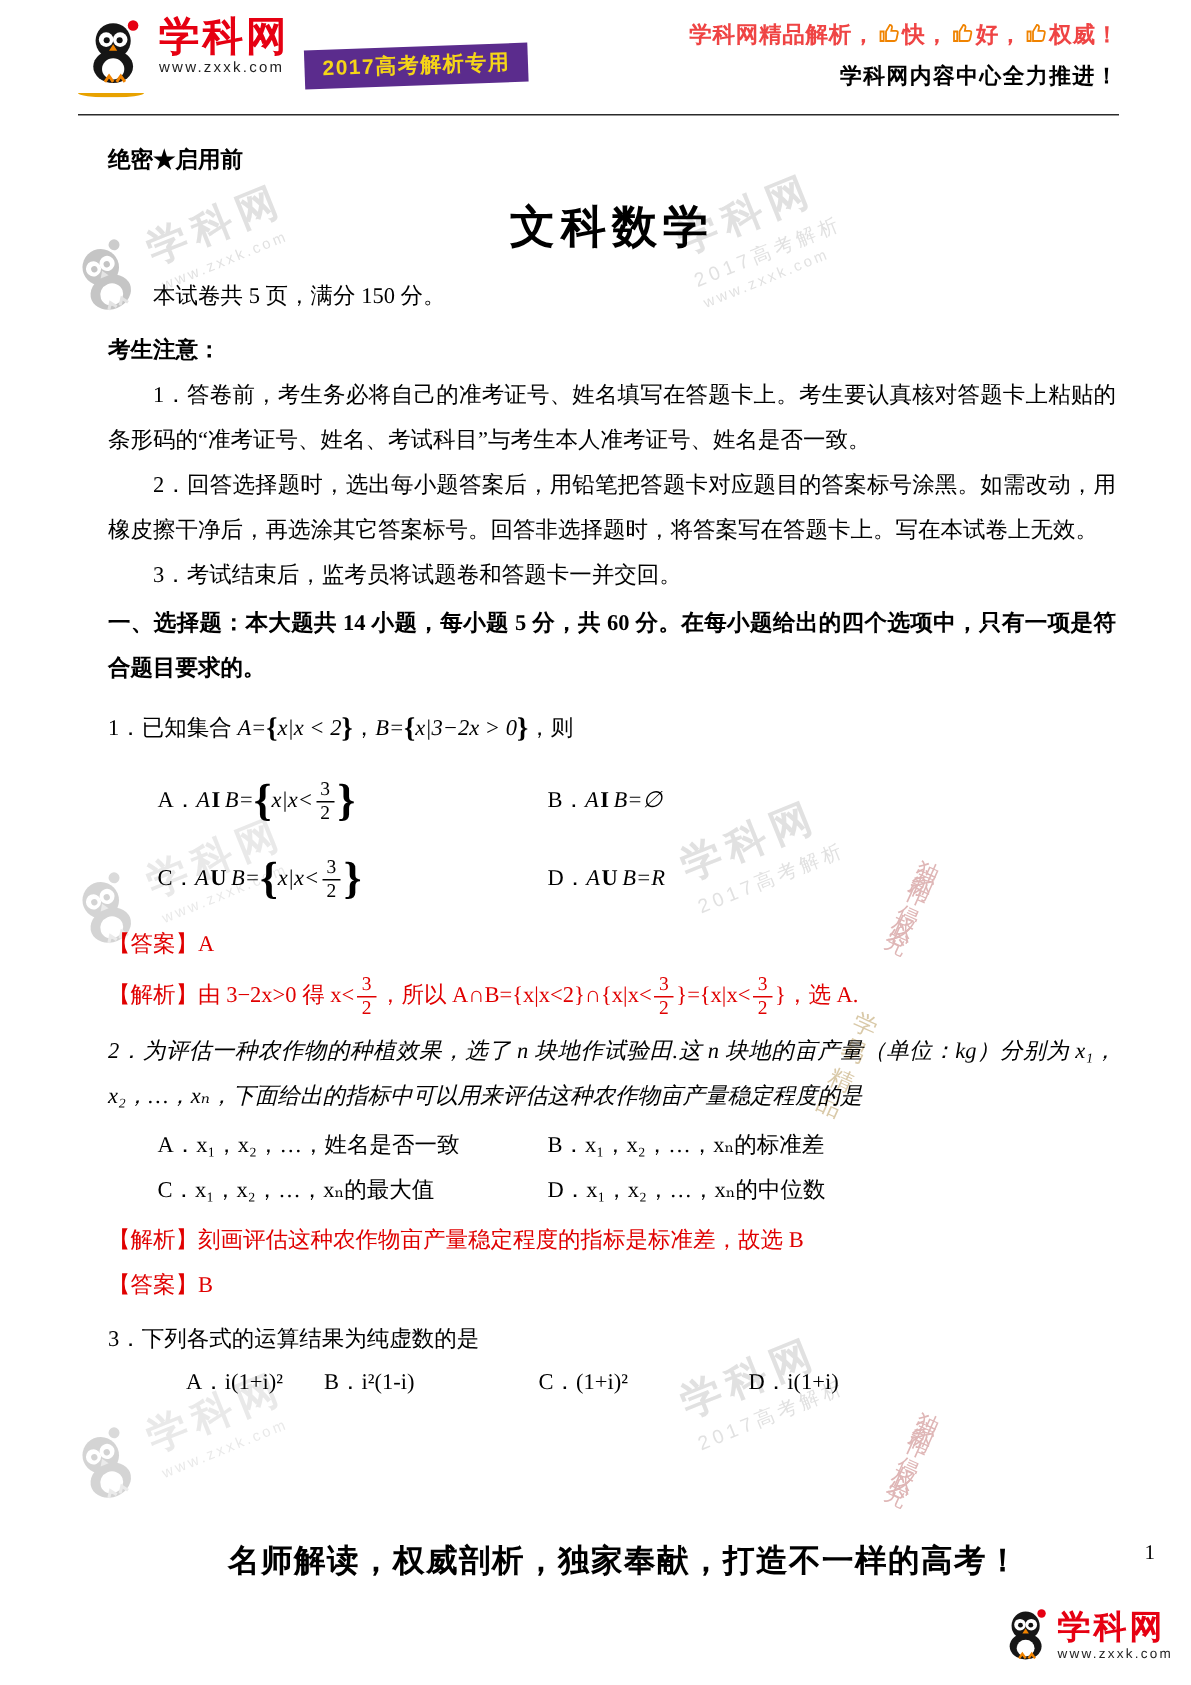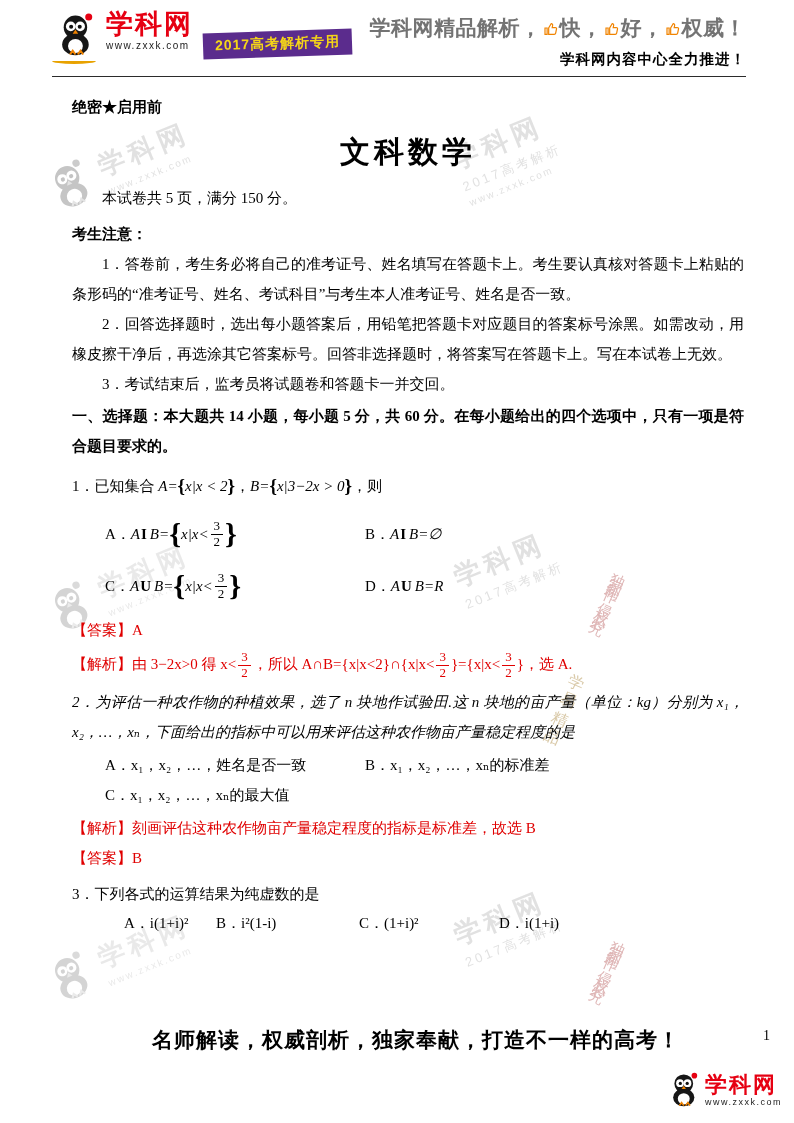--- a/index.html
+++ b/index.html
@@ -17,21 +17,21 @@
   .owl-wrap { width:50px; height:54px; }
   .owl-wrap svg { width:50px; height:54px; }
   .swoosh { width:44px; height:6px; border-bottom:3px solid #e8a200; border-radius:50%; margin-top:-8px; }
   .logo-text { margin-left:4px; margin-top:2px; }
   .logo-site { color:#e60012; font-weight:bold; font-size:27px; line-height:1.05; font-family:"Liberation Sans","DejaVu Sans",sans-serif; letter-spacing:2px; }
   .logo-url { font-size:10px; letter-spacing:1.5px; color:#222; font-family:"Liberation Sans",sans-serif; margin-top:2px; }
   .banner { align-self:center; margin-left:10px; margin-top:18px; background:#5b2c8d; color:#f5d517;
     font-weight:bold; font-size:14px; padding:4px 12px; transform:rotate(-2deg);
     font-family:"Liberation Sans",sans-serif; letter-spacing:1px; }
   .header-right { position:absolute; right:0; top:6px; text-align:right; font-family:"Liberation Sans","DejaVu Sans",sans-serif; }
-  .slogan { color:#737373; font-weight:bold; font-size:21px; letter-spacing:0.5px; white-space:nowrap; }
+  .slogan { color:#ef4444; font-weight:bold; font-size:15px; letter-spacing:0.5px; white-space:nowrap; }
   .thumb { vertical-align:-2px; margin:0 1px; }
   .subslogan { font-weight:bold; font-size:14.5px; margin-top:8px; letter-spacing:1px; }
   .header-rule { position:absolute; top:76px; left:52px; right:48px; border-top:1.6px solid #2b2b2b; }
 
   
   .wm { position:absolute; pointer-events:none; transform:rotate(-22deg); color:#c9c9c9; font-family:"Liberation Sans",sans-serif; z-index:0; }
   .wm .wm-site { font-size:27px; font-weight:bold; letter-spacing:5px; }
   .wm .wm-tag { font-size:13px; letter-spacing:3px; margin-top:2px; }
   .wm .wm-url { font-size:10px; letter-spacing:2px; margin-top:2px; }
   .wm-owl { filter:grayscale(1); opacity:.45; width:52px; height:56px; }
@@ -250,20 +250,21 @@
       <span>【解析】</span><span>由 3−2x&gt;0 得 x&lt;</span><span class="frac"><span class="num">3</span><span class="den">2</span></span><span>，所以 A∩B={x|x&lt;2}∩{x|x&lt;</span><span class="frac"><span class="num">3</span><span class="den">2</span></span><span>}={x|x&lt;</span><span class="frac"><span class="num">3</span><span class="den">2</span></span><span>}，选 A.</span>
     </div>
 
     <p class="stem" style="text-align:justify;font-style:italic;">2．为评估一种农作物的种植效果，选了 n 块地作试验田.这 n 块地的亩产量（单位：kg）分别为 x₁，x₂，…，xₙ，下面给出的指标中可以用来评估这种农作物亩产量稳定程度的是</p>
     <div class="opt-row">
       <div class="opt">A．x₁，x₂，…，姓名是否一致</div>
       <div class="opt">B．x₁，x₂，…，xₙ的标准差</div>
     </div>
     <div class="opt-row">
       <div class="opt">C．x₁，x₂，…，xₙ的最大值</div>
+      <div class="opt">D．x₁，x₂，…，xₙ的中位数</div>
     </div>
     <div class="red">
       <span>【解析】</span><span>刻画评估这种农作物亩产量稳定程度的指标是标准差，故选 B</span>
     </div>
     <div class="red ans">
       <span>【答案】</span><span>B</span>
     </div>
 
     <div class="stem">3．下列各式的运算结果为纯虚数的是</div>
     <div class="q3-row">

